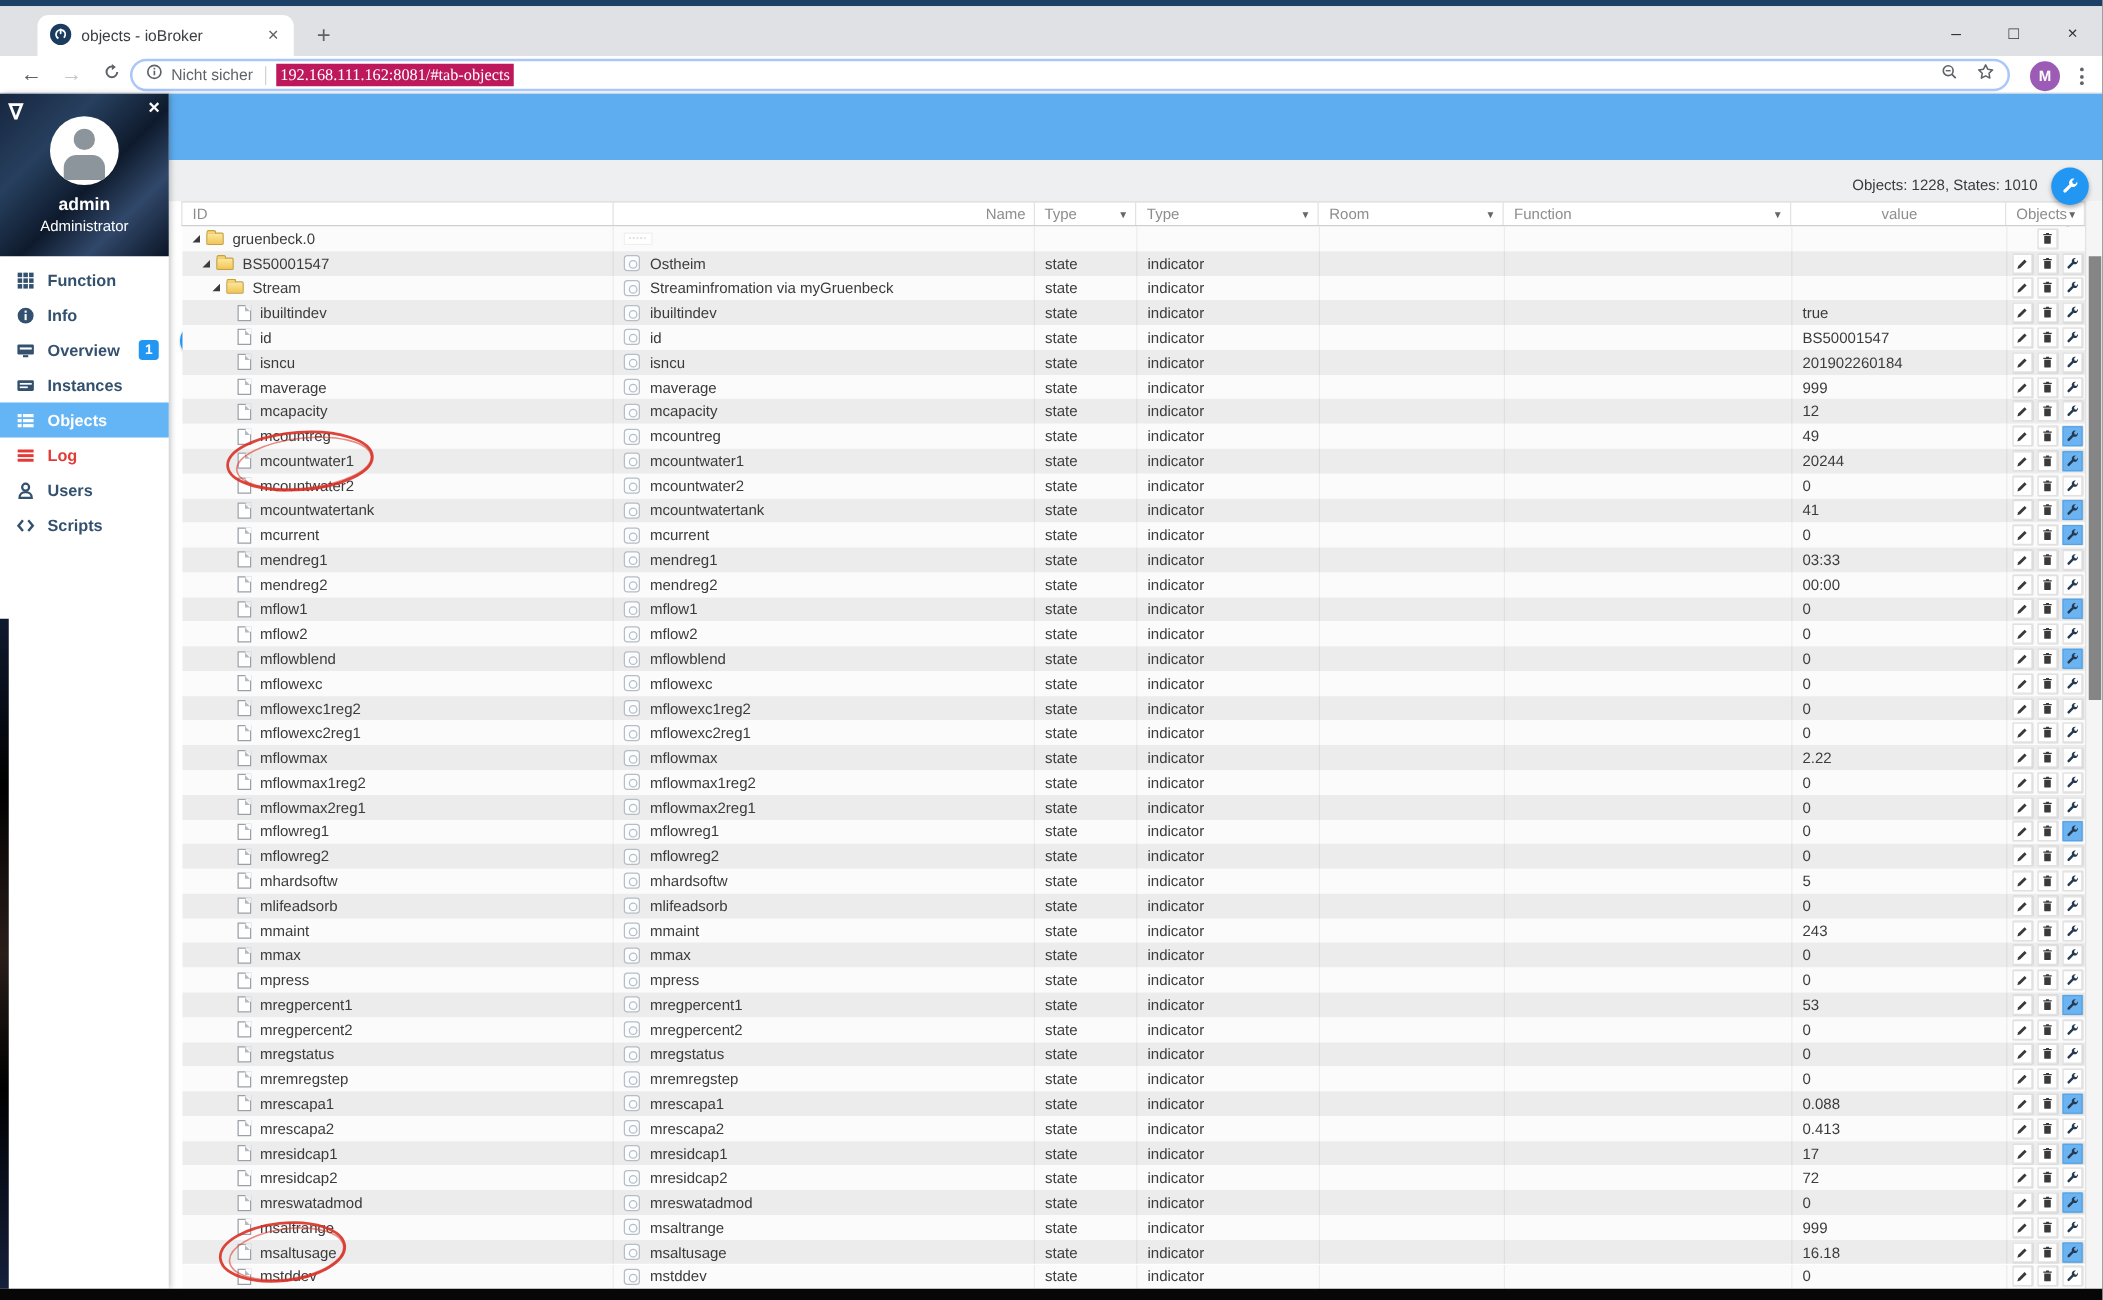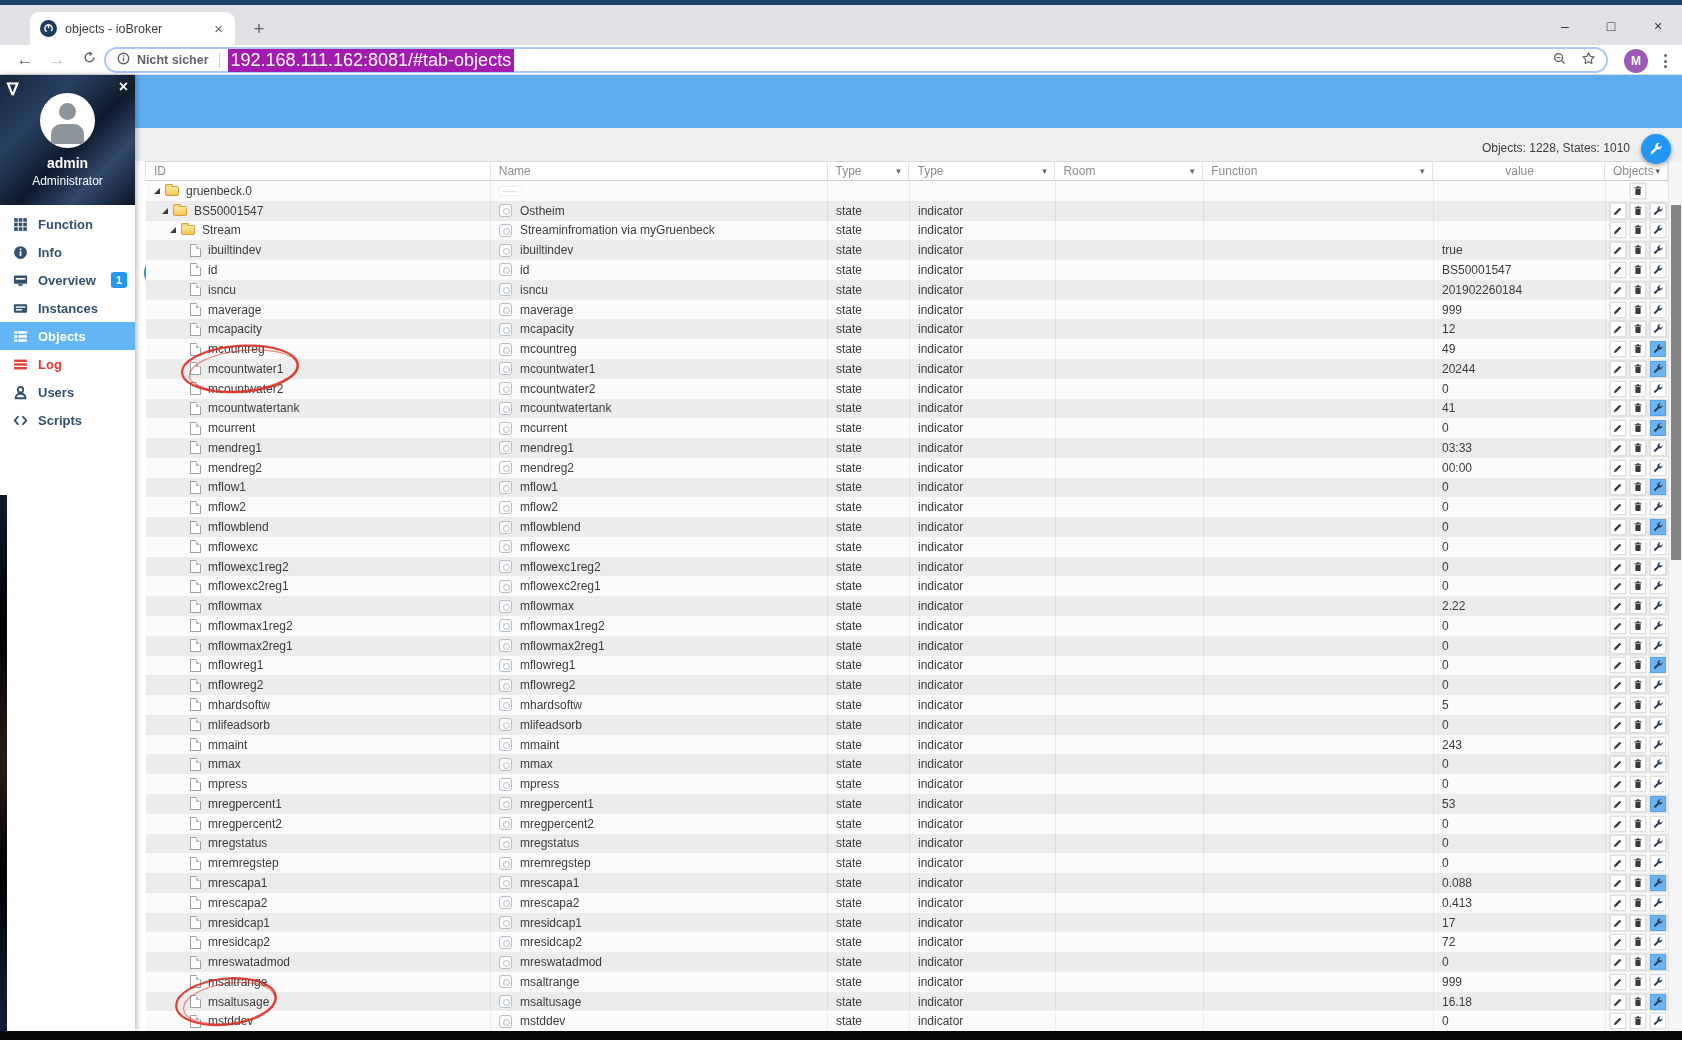--- a/index.html
+++ b/index.html
@@ -10,23 +10,23 @@
   #win-top{position:absolute;left:0;top:0;width:1682px;height:5px;background:#1d4066;}
   #tabstrip{position:absolute;left:0;top:5px;width:1682px;height:40px;background:#dfe1e5;}
   #tab{position:absolute;left:30px;top:7px;width:205px;height:33px;background:#fff;border-radius:9px 9px 0 0;display:flex;align-items:center;padding:0 8px 0 10px;}
   #tab-title{font-size:12.5px;color:#3c4043;flex:1;white-space:nowrap;overflow:hidden;margin-left:8px;}
   #tab-close{color:#5f6368;font-size:15px;line-height:1;padding:2px 4px;cursor:default;}
   #newtab{position:absolute;left:247px;top:13px;font-size:19px;color:#5f6368;width:24px;text-align:center;}
   .winctl{position:absolute;top:8px;width:34px;height:26px;text-align:center;color:#333;font-size:14px;line-height:26px;}
   #navbar{position:absolute;left:0;top:45px;width:1682px;height:30px;background:#fff;border-bottom:1px solid #dadce0;}
   .navbtn{position:absolute;top:3px;font-size:17px;color:#5f6368;width:26px;height:24px;text-align:center;line-height:24px;}
   #urlbar{position:absolute;left:104px;top:47px;width:1504px;height:26px;background:#fff;border:2px solid #a9c7fa;border-radius:14px;display:flex;align-items:center;padding:0 10px;}
-  #notsecure{font-size:12.5px;color:#5f6368;margin:0 6px 0 6px;white-space:nowrap;font-weight:bold;}
+  #notsecure{font-size:12.5px;color:#5f6368;margin:0 6px 0 6px;white-space:nowrap;}
   #url-div{width:1px;height:15px;background:#d0d3d8;margin:0 8px 0 4px;}
-  #url-sel{font-size:18px;color:#fff;background:#a21caf;padding:1px 3px;white-space:nowrap;}
+  #url-sel{font-size:13px;color:#fff;background:#be185d;padding:1px 3px;white-space:nowrap;font-family:Liberation Serif, serif;}
   #urlbar .spacer{flex:1;}
   #profile{position:absolute;right:34px;top:49px;width:24px;height:24px;border-radius:50%;background:#9c5bb5;color:#fff;font-size:12px;font-weight:bold;text-align:center;line-height:24px;}
   #kebab{position:absolute;right:8px;top:49px;width:18px;height:24px;display:flex;flex-direction:column;align-items:center;justify-content:center;gap:2.5px;}
   #kebab i{width:3px;height:3px;border-radius:50%;background:#5f6368;}
 
   
   #appbar{position:absolute;left:0;top:75px;width:1682px;height:53px;background:#5eadf0;}
   .appbar-icon{position:absolute;top:90px;width:24px;height:24px;}
   #host-chip{position:absolute;left:268px;top:84px;height:31px;background:rgba(255,255,255,.3);border-radius:3px;display:flex;align-items:center;padding:0 14px 0 6px;gap:6px;}
   #host-chip span{font-size:12.5px;font-weight:bold;letter-spacing:.4px;color:#c8dff2;}
@@ -227,21 +227,21 @@
   <div id="fab">
       <svg width="16" height="16" viewBox="0 0 16 16" xmlns="http://www.w3.org/2000/svg">
         <path d="M13.8 4.1a3.5 3.5 0 0 1-4.6 4.2L5 12.6a1.35 1.35 0 1 1-1.9-1.9l4.3-4.2a3.5 3.5 0 0 1 4.2-4.6L9.7 3.8l.5 2 2 .5z" fill="#fff"></path>
       </svg>
     </div>
 
   <div id="thead">
       <div class="hcell" style="width: 345px;">
         <span>ID</span>
       </div>
-      <div class="hcell" style="width: 337px;">
+      <div class="hcell" style="width: 337px; justify-content: flex-end;">
         <span>Name</span>
       </div>
       <div class="hcell" style="width: 82px;">
         <span>Type</span>
         <span class="flt">▼</span>
       </div>
       <div class="hcell" style="width: 146px;">
         <span>Type</span>
         <span class="flt">▼</span>
       </div>

